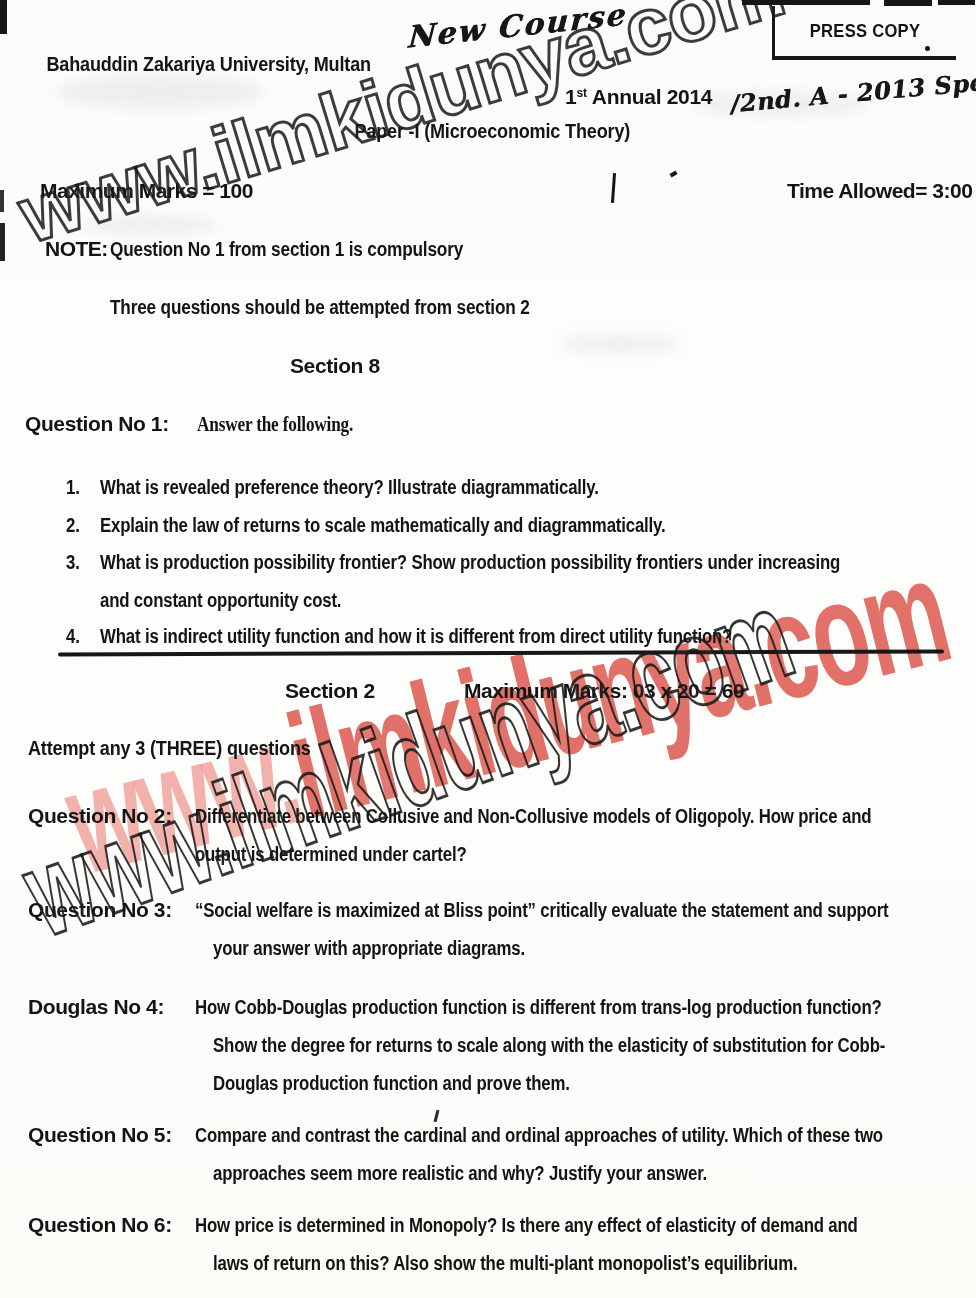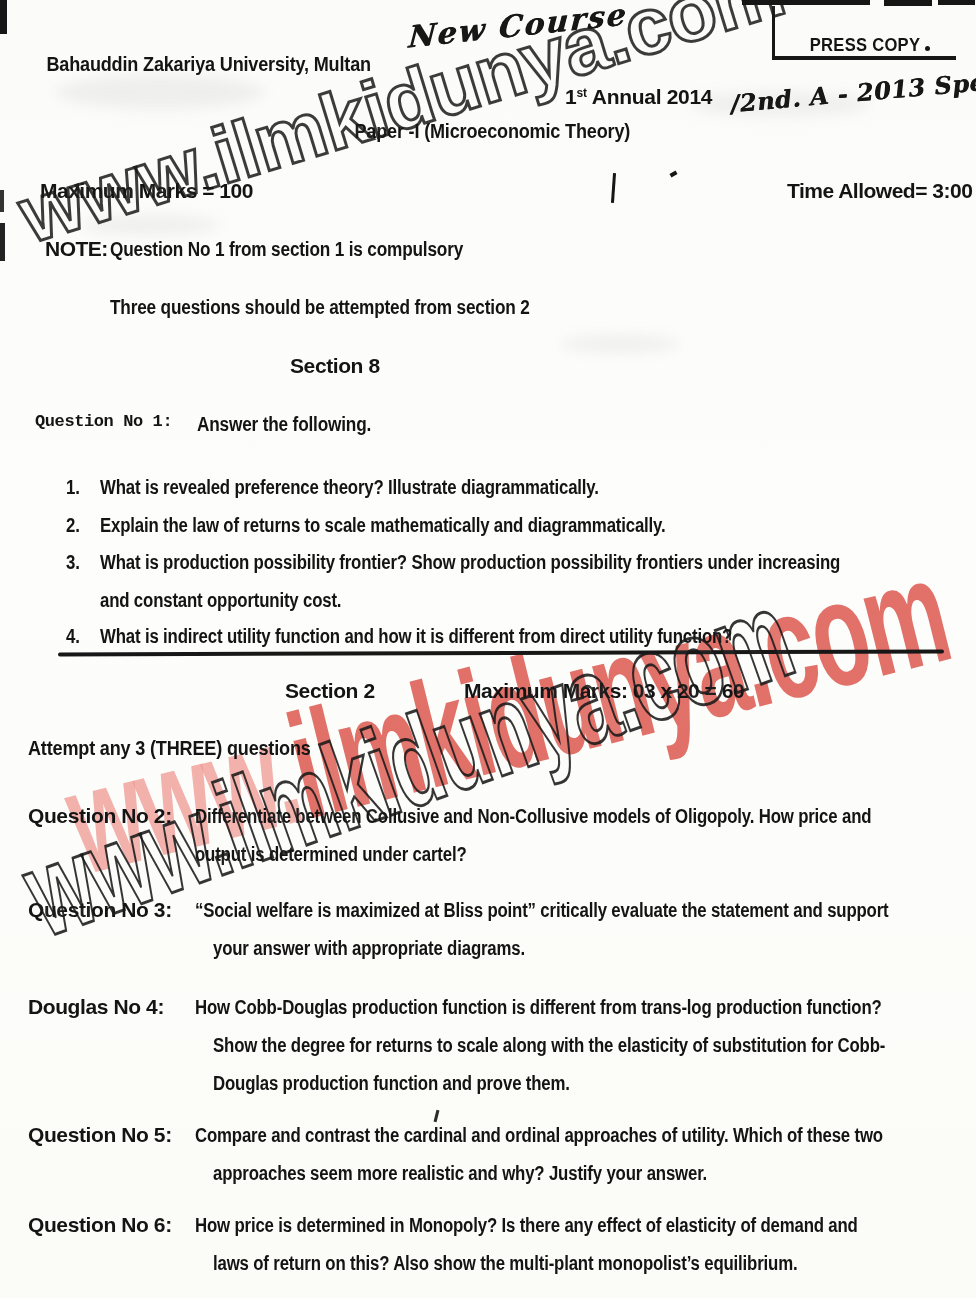--- a/index.html
+++ b/index.html
@@ -28,21 +28,21 @@
     -webkit-text-stroke:3px rgba(25,25,25,0.88);
     z-index:3;
   }
   .wm-inner{display:inline-block;transform-origin:0 50%;}
   .scan-mark{position:absolute;background:#161616;z-index:4;}
   .blob{position:absolute;background:rgba(125,125,125,0.10);filter:blur(7px);border-radius:50%;z-index:0;}
   .rule{position:absolute;background:#171717;z-index:2;border-radius:2px;}
   .pressbox{
     position:absolute;left:772px;top:6px;width:181px;height:50px;
     border-left:3px solid #171717;border-bottom:4px solid #171717;
-    display:flex;align-items:flex-end;justify-content:center;z-index:2;
+    display:flex;align-items:center;justify-content:center;z-index:2;
   }
   .pressbox span{font-size:18px;letter-spacing:0.3px;transform:scaleX(0.92);}
   ol.qlist{list-style:none;margin:0;padding:0;}
 </style>
 </head>
 <body>
 
 <div class="page">
 
   <div class="blob" style="left:55px;top:75px;width:210px;height:34px;"></div>
@@ -81,22 +81,22 @@
 
   <div class="scan-mark" style="left:612px;top:173px;width:3px;height:30px;transform:rotate(4deg);"></div>
   <div class="scan-mark" style="left:670px;top:172px;width:7px;height:4px;transform:rotate(-30deg);"></div>
 
   <div class="t" style="left:45px;top:237px;font-size:21px;letter-spacing:-0.5px;">NOTE:</div>
   <div class="t body-line" style="left:110px;top:238px;"><span class="cond">Question No 1 from section 1 is compulsory</span></div>
   <div class="t body-line" style="left:110px;top:296px;"><span class="cond">Three questions should be attempted from section 2</span></div>
 
   <div class="t" style="left:290px;top:354px;font-size:21px;letter-spacing:-0.4px;">Section 8</div>
 
-  <div class="t" style="left:35px;top:412px;font-size:17px;letter-spacing:-0.4px;font-family:Liberation Mono, monospace;">Question No 1:</div>
-  <div class="t body-line" style="left:197px;top:413px;"><span class="cond">Answer the following.</span></div>
+  <div class="t" style="left:25px;top:412px;font-size:21px;letter-spacing:-0.4px;">Question No 1:</div>
+  <div class="t body-line" style="left:197px;top:413px;font-family:Liberation Serif, serif;"><span class="cond">Answer the following.</span></div>
 
   <ol class="qlist">
     <li class="t" style="left:66px;top:468px;">
       <span class="line" style="position:absolute;left:0;">1.</span>
       <span class="line" style="position:absolute;left:34px;">What is revealed preference theory? Illustrate diagrammatically.</span>
     </li>
     <li class="t" style="left:66px;top:506px;">
       <span class="line" style="position:absolute;left:0;">2.</span>
       <span class="line" style="position:absolute;left:34px;">Explain the law of returns to scale mathematically and diagrammatically.</span>
     </li>

